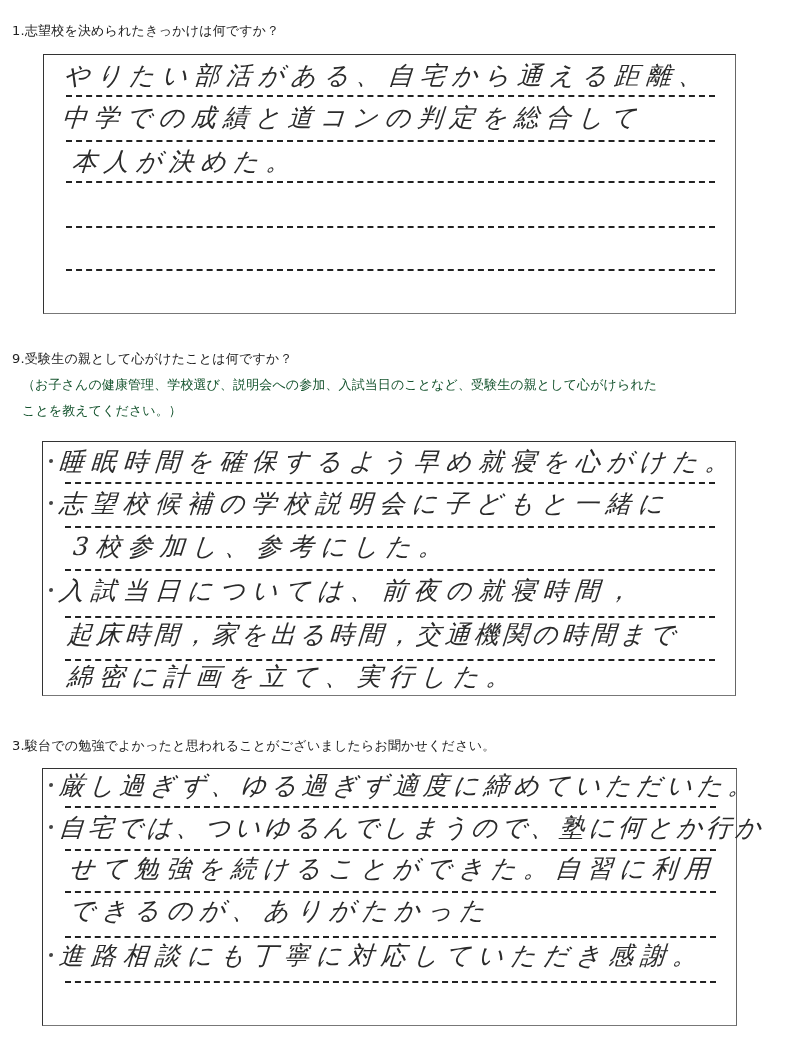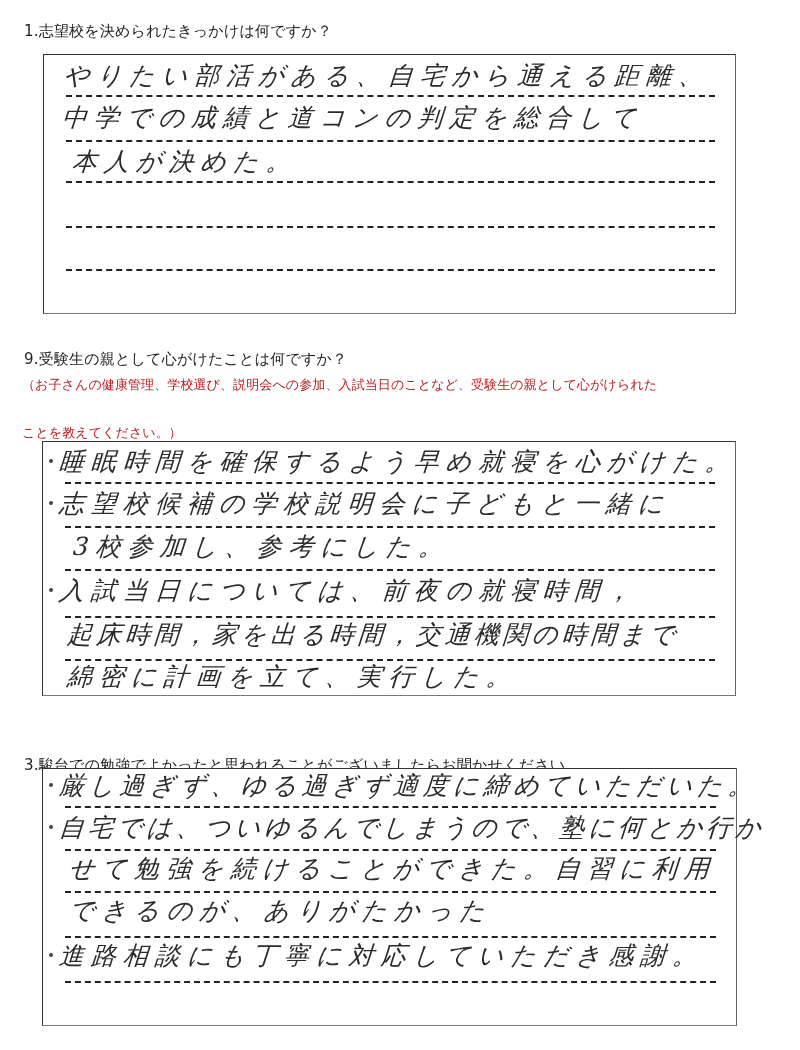--- a/index.html
+++ b/index.html
@@ -10,33 +10,33 @@
   body {
     width: 800px;
     height: 1050px;
     position: relative;
     overflow: hidden;
     font-family: "DejaVu Sans", "Liberation Sans", sans-serif;
     color: #1a1a1a;
   }
   .q-heading {
     position: absolute;
-    left: 24px;
-    font-size: 15px;
+    left: 12px;
+    font-size: 13px;
     letter-spacing: 0.2px;
     white-space: nowrap;
     color: #222;
   }
   .q-sub {
     position: absolute;
     left: 22px;
     font-size: 13px;
     letter-spacing: 0.1px;
     white-space: nowrap;
-    color: #b91c1c;
+    color: #14532d;
   }
   .answer-box {
     position: absolute;
     border: 1.5px solid #333;
     border-right-color: #666;
     border-bottom-color: #777;
     box-sizing: border-box;
     background: #fff;
   }
   .rule {
@@ -89,21 +89,21 @@
 
   <div class="hw-line" style="top:134px;"></div>
   <div class="rule" style="top:171px;"></div>
 
   <div class="hw-line" style="top:176px;"></div>
   <div class="rule" style="top:214px;"></div>
 </div>
 
 <div class="q-heading" style="top:350px;">9.受験生の親として心がけたことは何ですか？</div>
 <div class="q-sub" style="top:376px;">（お子さんの健康管理、学校選び、説明会への参加、入試当日のことなど、受験生の親として心がけられた</div>
-<div class="q-sub" style="top:424px;text-align:center;">ことを教えてください。）</div>
+<div class="q-sub" style="top:402px;text-align:center;">ことを教えてください。）</div>
 
 <div class="answer-box" style="left:42px; top:441px; width:694px; height:255px;">
   <div class="hw-line bullet-line" style="top:3px;">
     <span class="bullet"></span><span>睡眠時間を確保するよう早め就寝を心がけた。</span>
   </div>
   <div class="rule" style="top:40px;"></div>
 
   <div class="hw-line bullet-line" style="top:45px;">
     <span class="bullet"></span><span>志望校候補の学校説明会に子どもと一緒に</span>
   </div>
@@ -116,21 +116,21 @@
     <span class="bullet"></span><span>入試当日については、前夜の就寝時間，</span>
   </div>
   <div class="rule" style="top:174px;"></div>
 
   <div class="hw-line indent" style="top:176px; left:24px; letter-spacing:4px;">起床時間，家を出る時間，交通機関の時間まで</div>
   <div class="rule" style="top:217px;"></div>
 
   <div class="hw-line indent" style="top:218px; left:24px;">綿密に計画を立て、実行した。</div>
 </div>
 
-<div class="q-heading" style="top:737px;margin-top:19px;">3.駿台での勉強でよかったと思われることがございましたらお聞かせください。</div>
+<div class="q-heading" style="top:737px;">3.駿台での勉強でよかったと思われることがございましたらお聞かせください。</div>
 
 <div class="answer-box" style="left:42px; top:768px; width:695px; height:258px;">
   <div class="hw-line bullet-line" style="top:0px; letter-spacing:5px;">
     <span class="bullet"></span><span>厳し過ぎず、ゆる過ぎず適度に締めていただいた。</span>
   </div>
   <div class="rule" style="top:37px;"></div>
 
   <div class="hw-line bullet-line" style="top:42px; letter-spacing:4px;">
     <span class="bullet"></span><span>自宅では、ついゆるんでしまうので、塾に何とか行か</span>
   </div>

